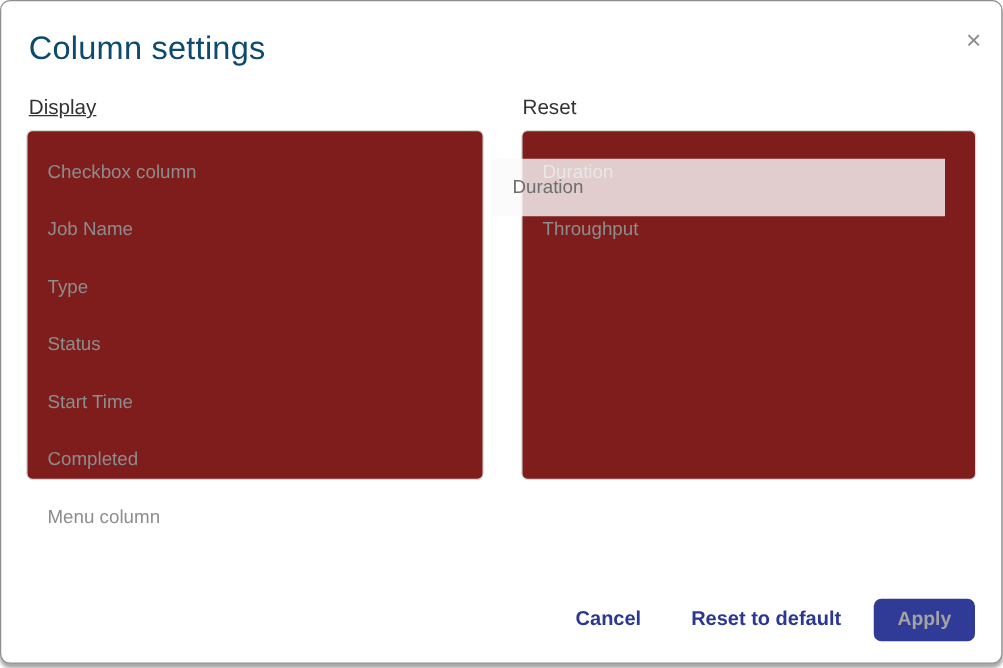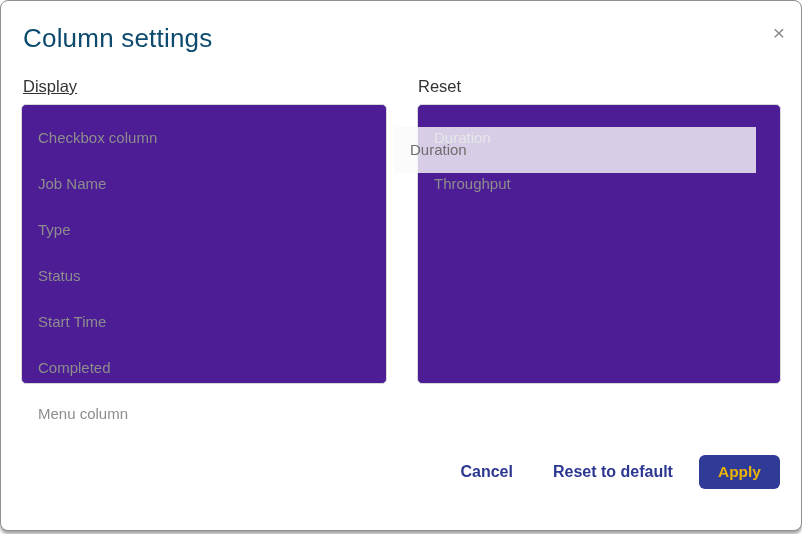--- a/index.html
+++ b/index.html
@@ -6,36 +6,36 @@
     font-family:"Liberation Sans",sans-serif;overflow:hidden;}
   .modal{position:absolute;left:0;top:0;width:800px;height:529px;background:#ffffff;
     border:1px solid #8f8f8f;border-radius:8px;box-shadow:0 3px 3px rgba(0,0,0,0.35);}
   .title{position:absolute;left:22px;top:22px;font-size:26px;font-weight:500;
     color:#0c4a6e;letter-spacing:.2px;}
   .close{position:absolute;left:766px;top:20px;width:24px;height:24px;
     font-size:21px;line-height:24px;text-align:center;color:#8a8a8a;cursor:pointer;}
   .section-label{position:absolute;top:76px;font-size:16.5px;color:#333333;}
   .label-display{left:22px;text-decoration:underline;}
   .label-hidden{left:417px;}
-  .panel{position:absolute;top:103px;height:280px;background:#4c1d95;
+  .panel{position:absolute;top:103px;height:280px;background:#7f1d1d;
     border:1px solid #d9d9d9;border-radius:5px;box-sizing:border-box;padding-top:10px;}
   .panel-display{left:20px;width:366px;}
   .panel-hidden{left:416px;width:364px;}
   .row{height:46px;line-height:46px;padding:0 16px;font-size:15px;color:#8d8d8d;
     white-space:nowrap;cursor:grab;}
   .row.ghost{color:#9e9e9e;}
   .drag-preview{position:absolute;left:393px;top:126px;width:362px;height:46px;
     line-height:46px;padding-left:16px;box-sizing:border-box;font-size:15px;
     color:#6e6e6e;background:rgba(250,250,250,0.8);cursor:grabbing;z-index:5;}
-  .footer{position:absolute;top:454px;right:21px;display:flex;align-items:center;}
+  .footer{position:absolute;top:478px;right:21px;display:flex;align-items:center;}
   .text-btn{background:none;border:none;font-family:"Liberation Sans",sans-serif;
     font-size:16px;font-weight:700;color:#2b3791;cursor:pointer;padding:0;}
   .btn-cancel{margin-right:40px;}
   .btn-reset{margin-right:26px;}
-  .btn-apply{height:34px;padding:0 19px;background:#2f3b96;color:#eab308;
+  .btn-apply{height:34px;padding:0 19px;background:#2f3b96;color:#a3a3a3;
     border:none;border-radius:6px;font-family:"Liberation Sans",sans-serif;
     font-size:15.5px;font-weight:700;cursor:pointer;}
 </style>
 </head>
 <body>
 
 <div class="modal">
 
   <div class="title">Column settings</div>
   <div class="close">×</div>

